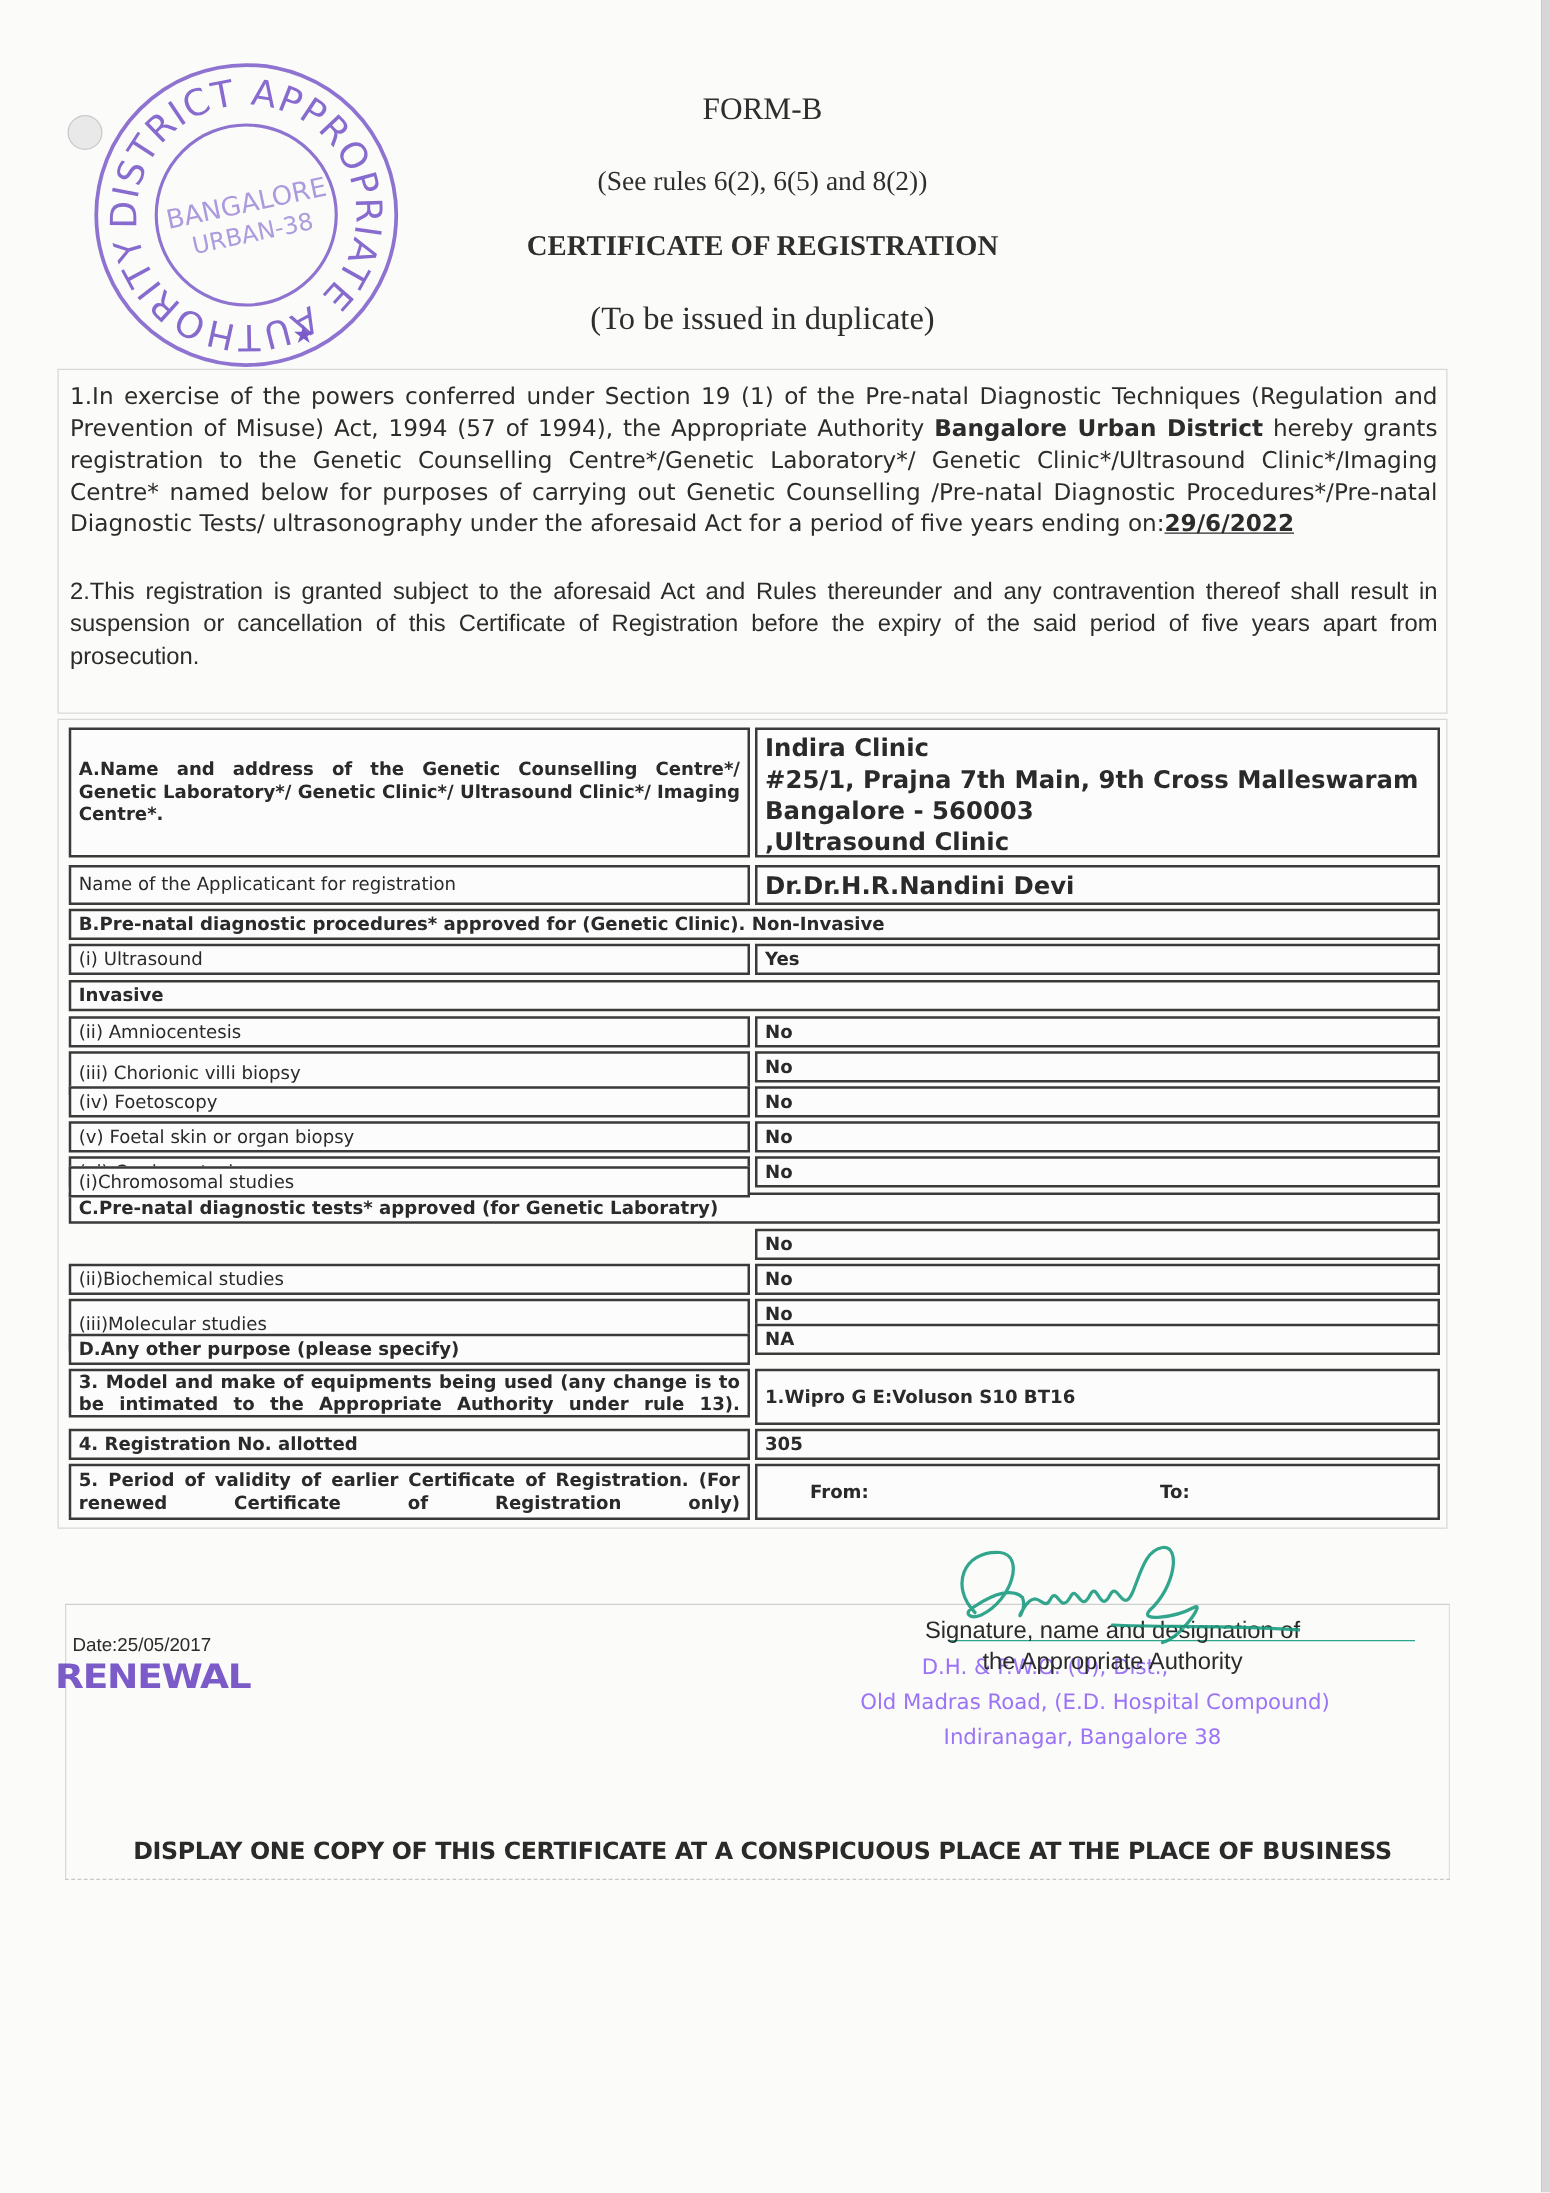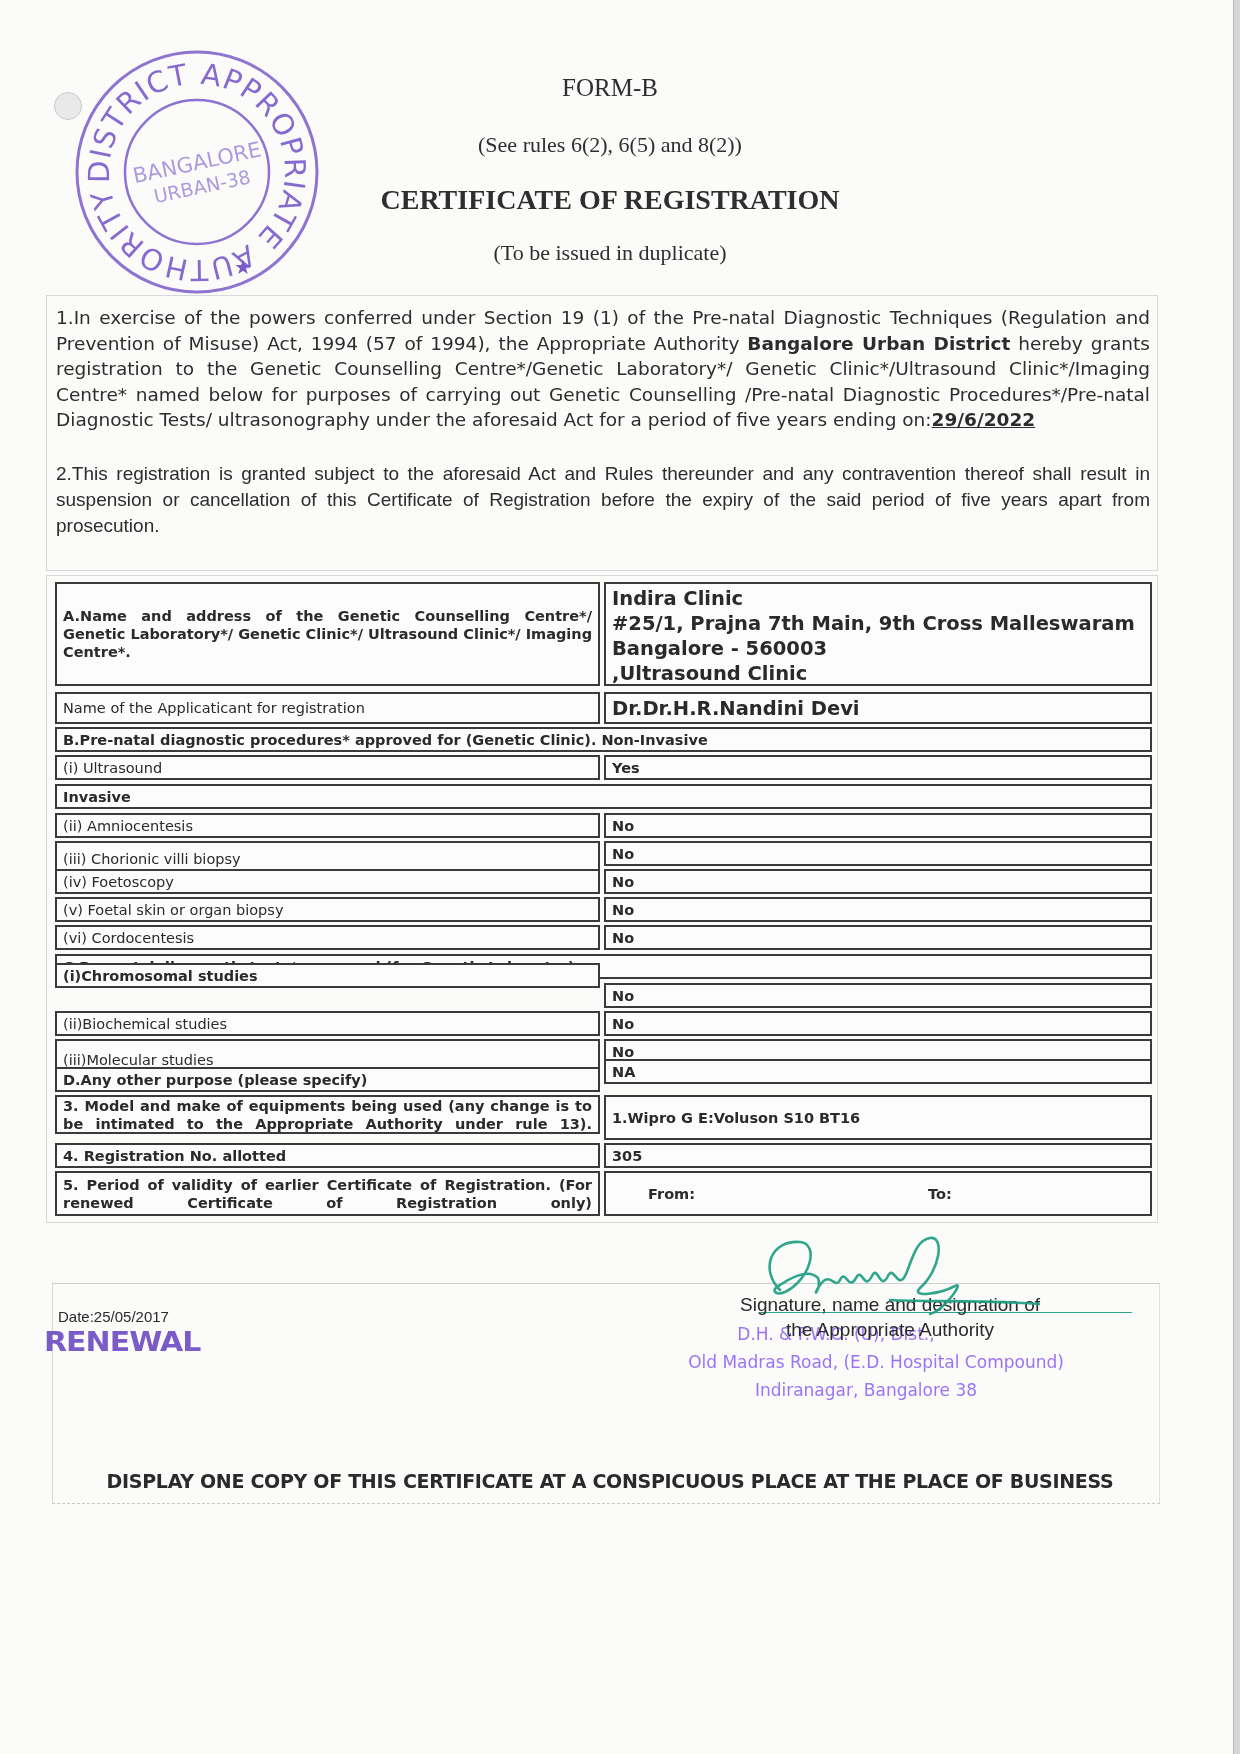--- a/index.html
+++ b/index.html
@@ -14,22 +14,22 @@
     background:#e9e9ea; border:1px solid #c9c9cc; }
 
   
   .stamp { position:absolute; left:72px; top:48px; width:250px; height:248px; }
   .stamp svg { width:100%; height:100%; }
 
   .hdr { position:absolute; left:330px; width:560px; text-align:center;
     font-family:"Liberation Serif", serif; color:#2e2e2e; }
   .hdr-form { top:74px; font-size:25px; }
   .hdr-rules { top:132px; font-size:22px; }
-  .hdr-title { top:184px; font-size:28px; font-weight:bold; }
-  .hdr-dup { top:240px; font-size:22px; }
+  .hdr-title { top:184px; font-size:23px; font-weight:bold; }
+  .hdr-dup { top:240px; font-size:26px; }
 
   .intro-box { position:absolute; left:46px; top:295px; width:1112px; height:276px;
     border:1px solid #d8d8d8; box-sizing:border-box; }
   .para { position:absolute; left:56px; width:1094px; font-size:18.5px; line-height:25.5px;
     text-align:justify; color:#2c2c2c; }
   .para1 { top:305px; }
   .para2 { top:461px; font-family:"Liberation Sans", sans-serif; font-size:19px; line-height:26px;}
   .para b { font-weight:bold; }
   .para u { font-weight:bold; text-decoration:underline; }
 
@@ -133,21 +133,21 @@
 <div class="cell right bold" style="top:869px;height:25px;">No</div>
 
 <div class="cell left" style="top:897px;height:25px;">(v) Foetal skin or organ biopsy</div>
 <div class="cell right bold" style="top:897px;height:25px;">No</div>
 
 <div class="cell left" style="top:925px;height:25px;">(vi) Cordocentesis</div>
 <div class="cell right bold" style="top:925px;height:25px;">No</div>
 
 <div class="cell full bold" style="top:954px;height:25px;">C.Pre-natal diagnostic tests* approved (for Genetic Laboratry)</div>
 
-<div class="cell left" style="top:963px;height:25px;font-weight:bold;">(i)Chromosomal studies</div>
+<div class="cell left" style="top:933px;height:25px;">(i)Chromosomal studies</div>
 <div class="cell right bold" style="top:983px;height:25px;">No</div>
 
 <div class="cell left" style="top:1011px;height:25px;">(ii)Biochemical studies</div>
 <div class="cell right bold" style="top:1011px;height:25px;">No</div>
 
 <div class="cell left" style="top:1039px;height:42px;">(iii)Molecular studies</div>
 <div class="cell right bold" style="top:1039px;height:25px;">No</div>
 
 <div class="cell left bold" style="top:1067px;height:25px;">D.Any other purpose (please specify)</div>
 <div class="cell right bold" style="top:1059px;height:25px;text-align:right;">NA</div>

